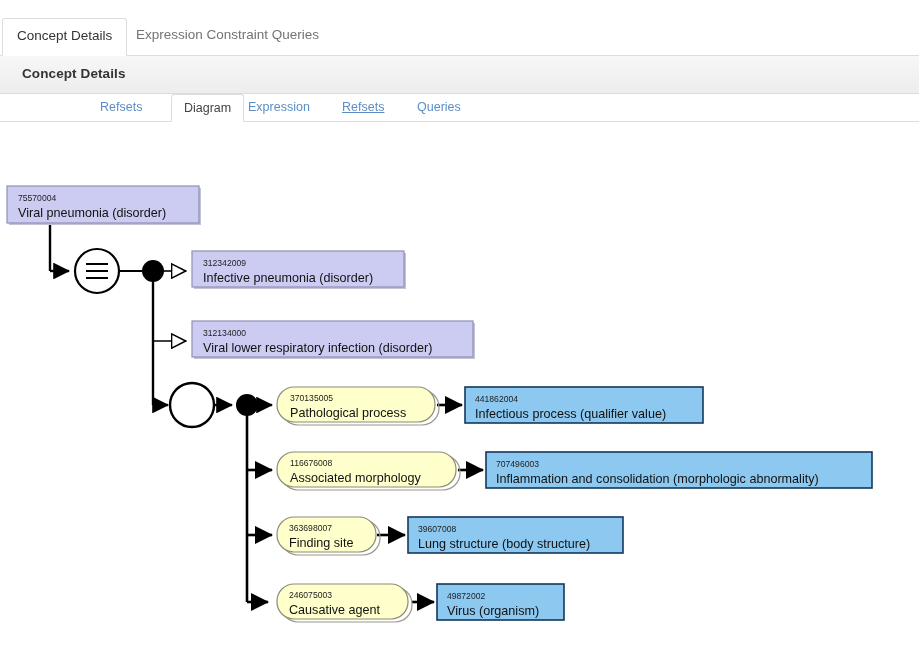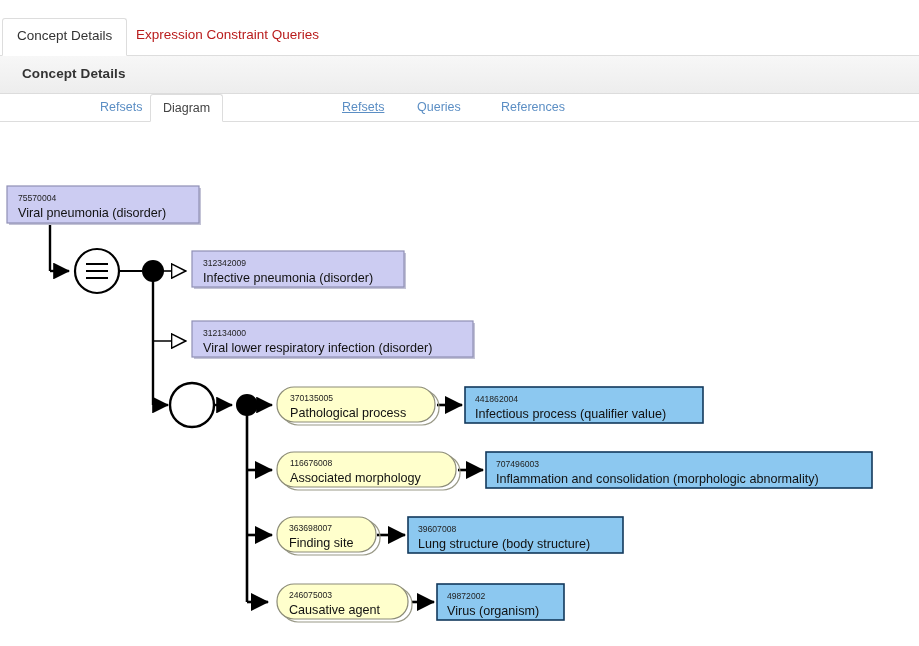--- a/index.html
+++ b/index.html
@@ -27,21 +27,21 @@
     border-bottom: 1px solid #dddddd;
     box-sizing: border-box;
   }
   .toptab {
     position: absolute;
     top: 18px;
     font-size: 13.5px;
     line-height: 18px;
     padding: 8px 14px 10px 14px;
     box-sizing: border-box;
-    color: #b91c1c;
+    color: #737373;
     cursor: pointer;
     white-space: nowrap;
   }
   .toptab.active {
     color: #333333;
     background: #ffffff;
     border: 1px solid #dddddd;
     border-bottom: 1px solid #ffffff;
     border-radius: 3px 3px 0 0;
     top: 18px;
@@ -96,21 +96,21 @@
   .subtab.active {
     color: #444444;
     background: #ffffff;
     border: 1px solid #dddddd;
     border-bottom: 1px solid #ffffff;
     border-radius: 3px 3px 0 0;
     z-index: 3;
   }
   .subtab-0 { left: 16px; margin-top: 32px; }
   .subtab-1 { left: 88px; }
-  .subtab-2 { left: 150px; }
+  .subtab-2 { left: 171px; }
   .subtab-3 { left: 236px; }
   .subtab-4 { left: 330px; text-decoration: underline; }
   .subtab-5 { left: 405px; }
   .subtab-6 { left: 489px; }
 
   
   .canvas {
     position: absolute;
     left: 0; top: 123px;
     width: 919px;
@@ -151,28 +151,28 @@
   <div class="subtabs">
     <div class="subtab subtab-0">
       <span>Summary</span>
     </div>
     <div class="subtab subtab-1">
       <span>Refsets</span>
     </div>
     <div class="subtab subtab-2 active">
       <span>Diagram</span>
     </div>
+    <div class="subtab subtab-3">
+      <span>Expression</span>
+    </div>
     <div class="subtab subtab-4">
       <span>Refsets</span>
     </div>
     <div class="subtab subtab-5">
       <span>Queries</span>
-    </div>
-    <div class="subtab subtab-6">
-      <span>References</span>
     </div>
   </div>
 
   <div class="canvas">
     <svg width="919" height="523" viewBox="0 0 919 523" xmlns="http://www.w3.org/2000/svg">
       <defs>
         <marker id="arrow-solid" viewBox="0 0 10 10" refX="9.4" refY="5" markerWidth="7" markerHeight="7" orient="auto-start-reverse">
           <path d="M 0 0 L 10 5 L 0 10 z" fill="#000000"></path>
         </marker>
         <marker id="arrow-hollow" viewBox="0 0 12 12" refX="11.4" refY="6" markerWidth="10" markerHeight="10" orient="auto-start-reverse">

